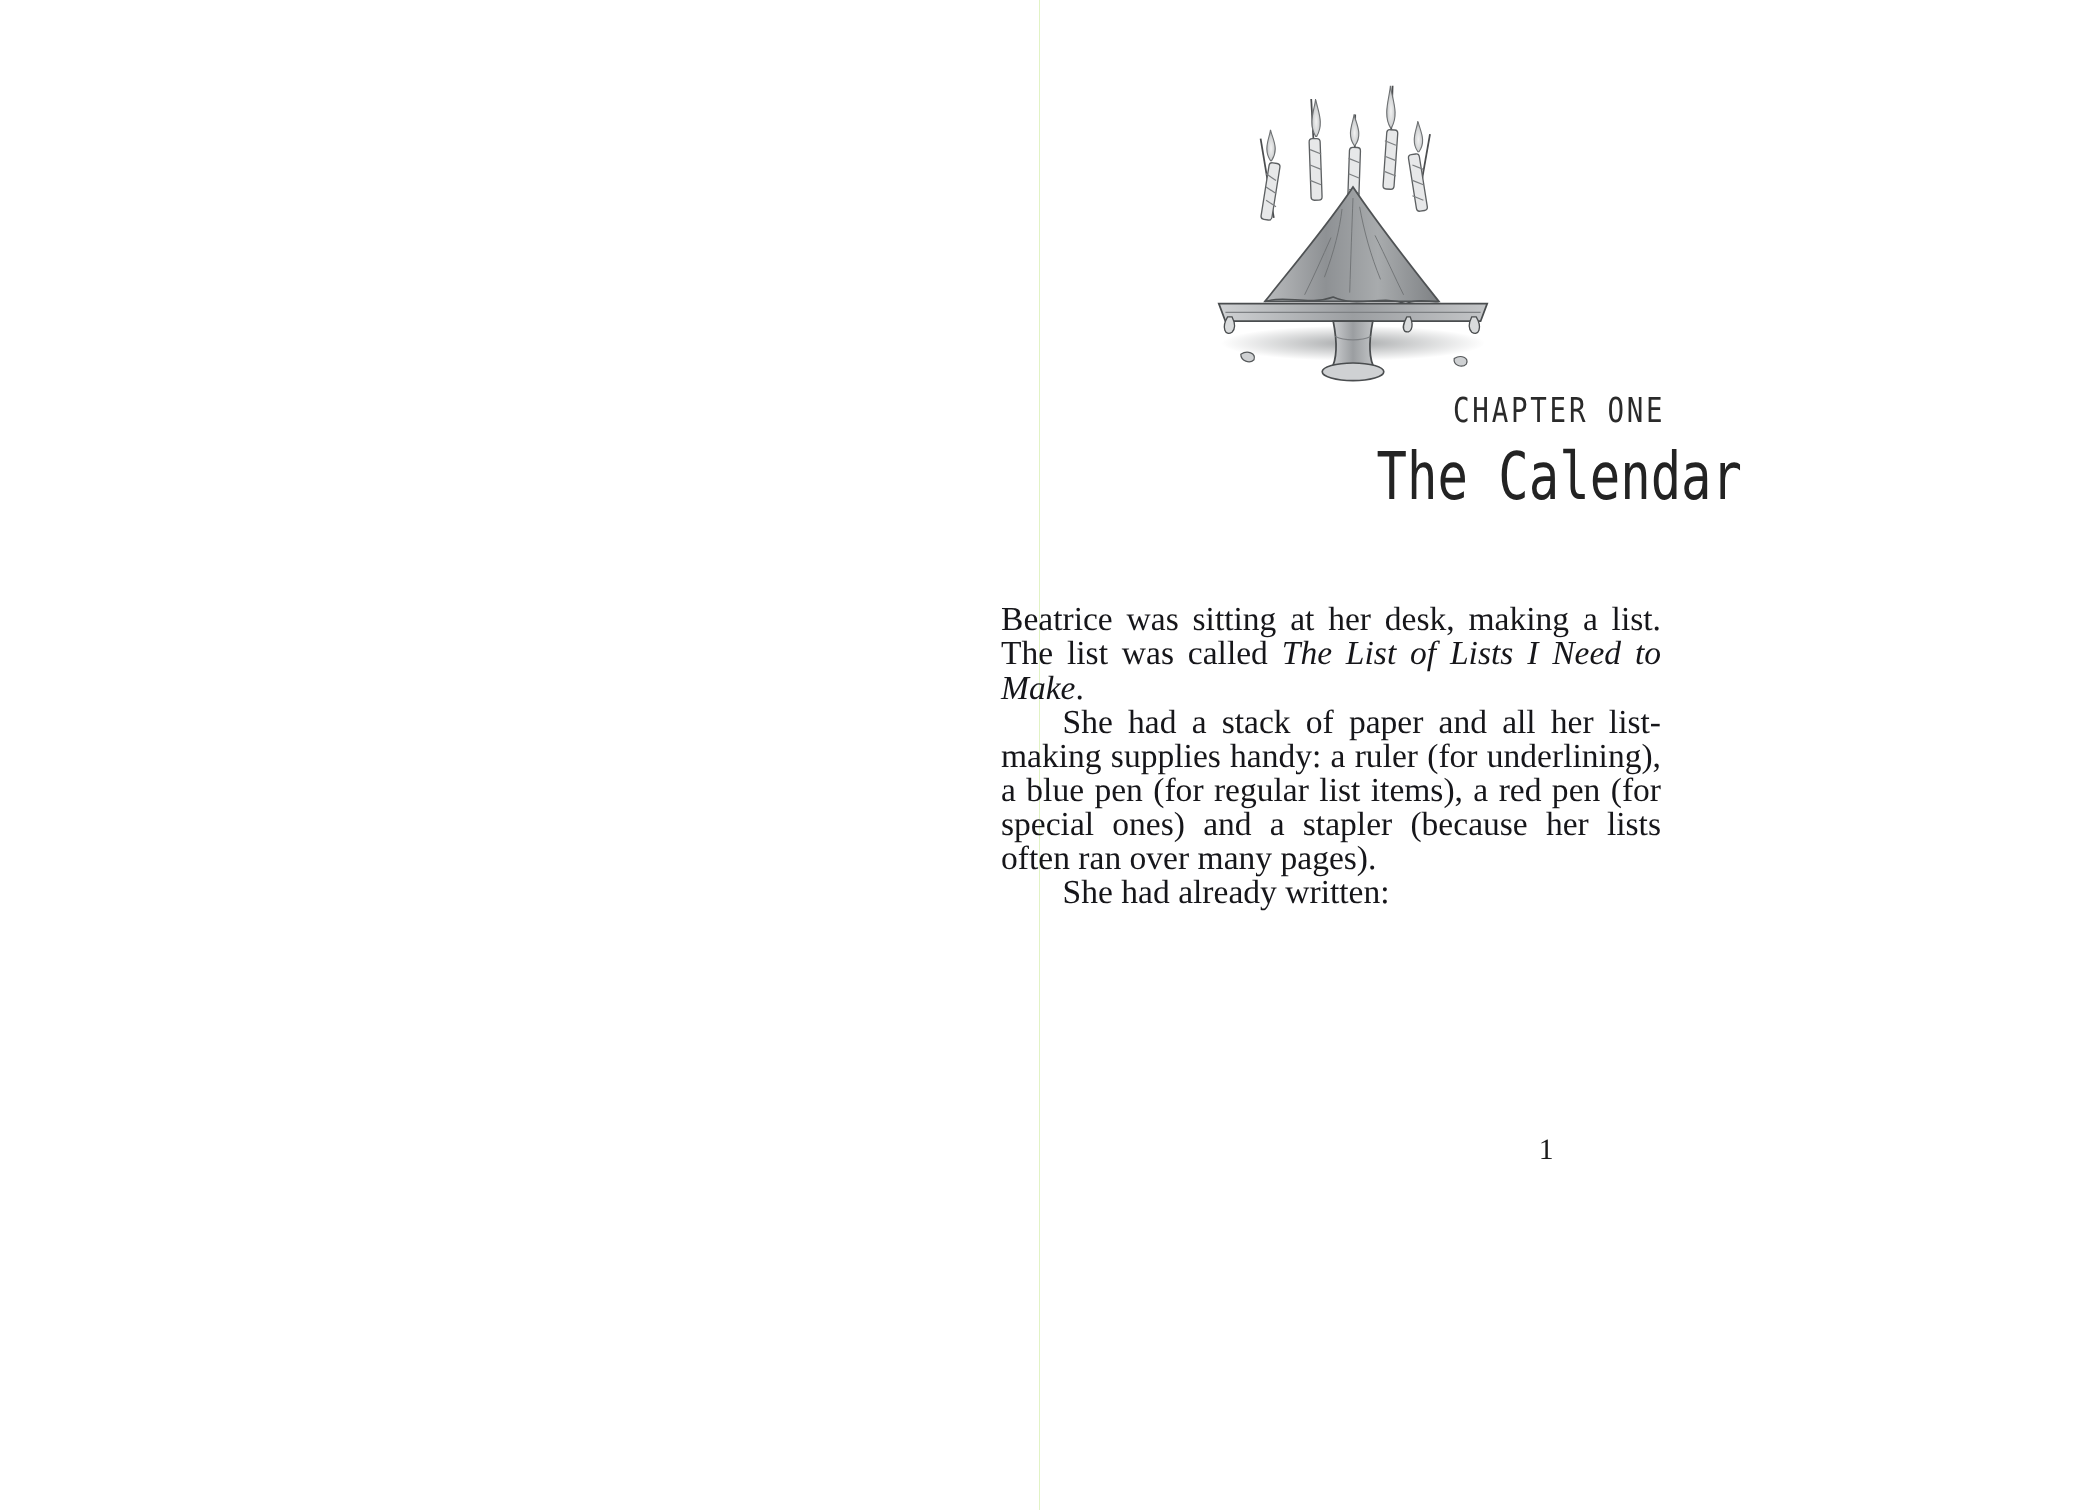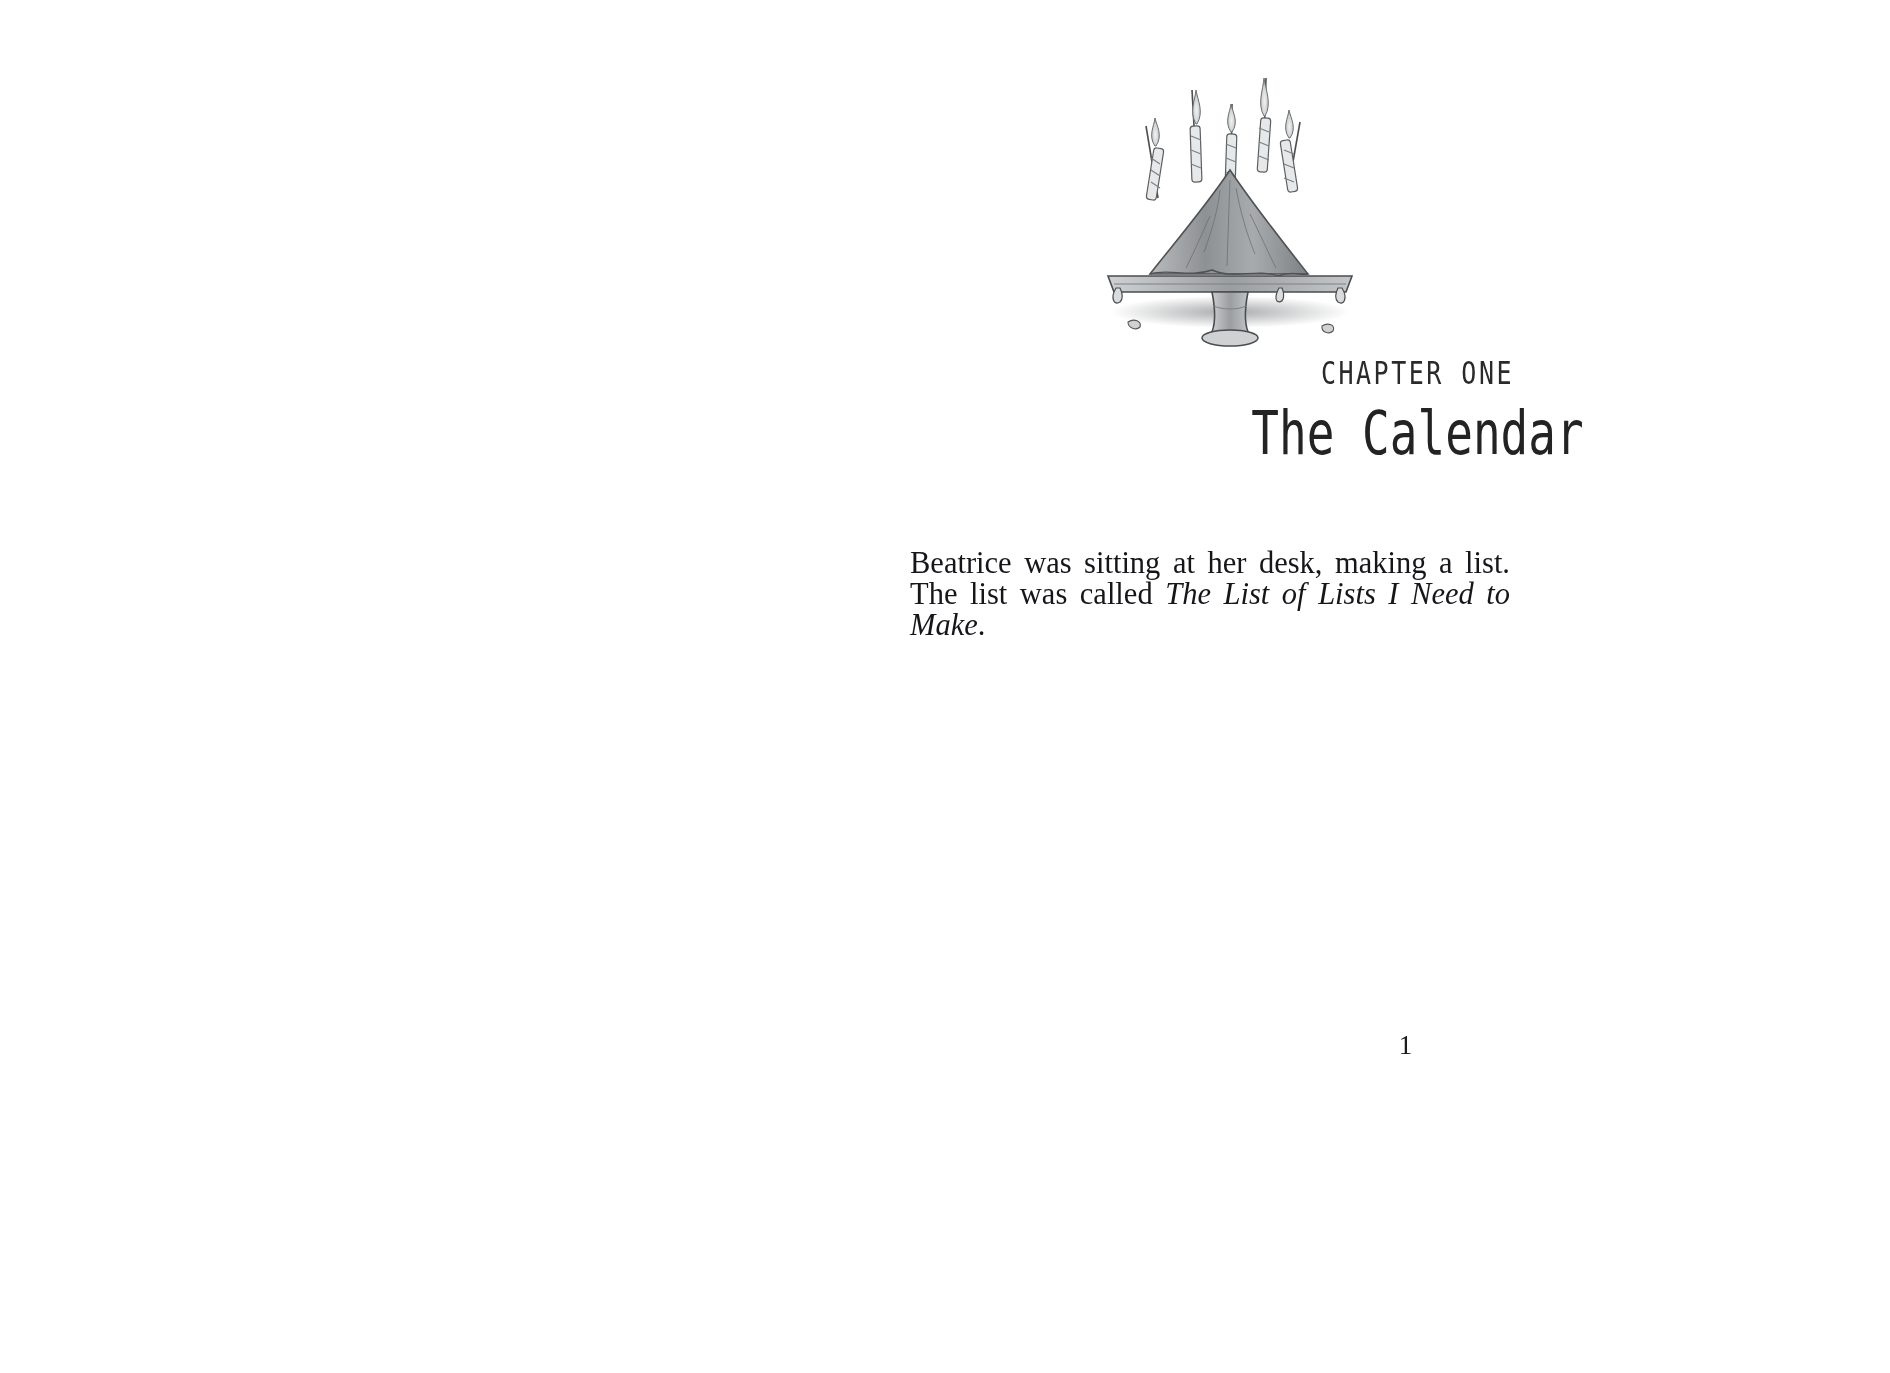--- a/index.html
+++ b/index.html
@@ -202,18 +202,20 @@
         <path d="M78 292 C84 288 92 291 90 297 C86 301 78 298 78 292 Z" fill="#cfd1d3" stroke="#55585a" stroke-width="1.1"></path>
         <path d="M272 296 C278 292 286 295 283 301 C279 305 271 302 272 296 Z" fill="#cfd1d3" stroke="#55585a" stroke-width="1.1"></path>
       </svg>
     </div>
 
     <div class="chapter-label">CHAPTER ONE</div>
     <div class="chapter-title">The Calendar</div>
 
     <div class="body-text">
         <p><span>Beatrice was sitting at her desk, making a list. The list was called </span><em>The List of Lists I Need to Make</em><span>.</span></p>
+        <p class="indent"><span>She had a stack of paper and all her list-making supplies handy: a ruler (for underlining), a blue pen (for regular list items), a red pen (for special ones) and a stapler (because her lists often ran over many pages).</span></p>
+        <p class="indent"><span>She had already written:</span></p>
       </div>
 
     <div class="folio"><span>1</span></div>
 
   </div>
 </div>
 
 </body></html>

